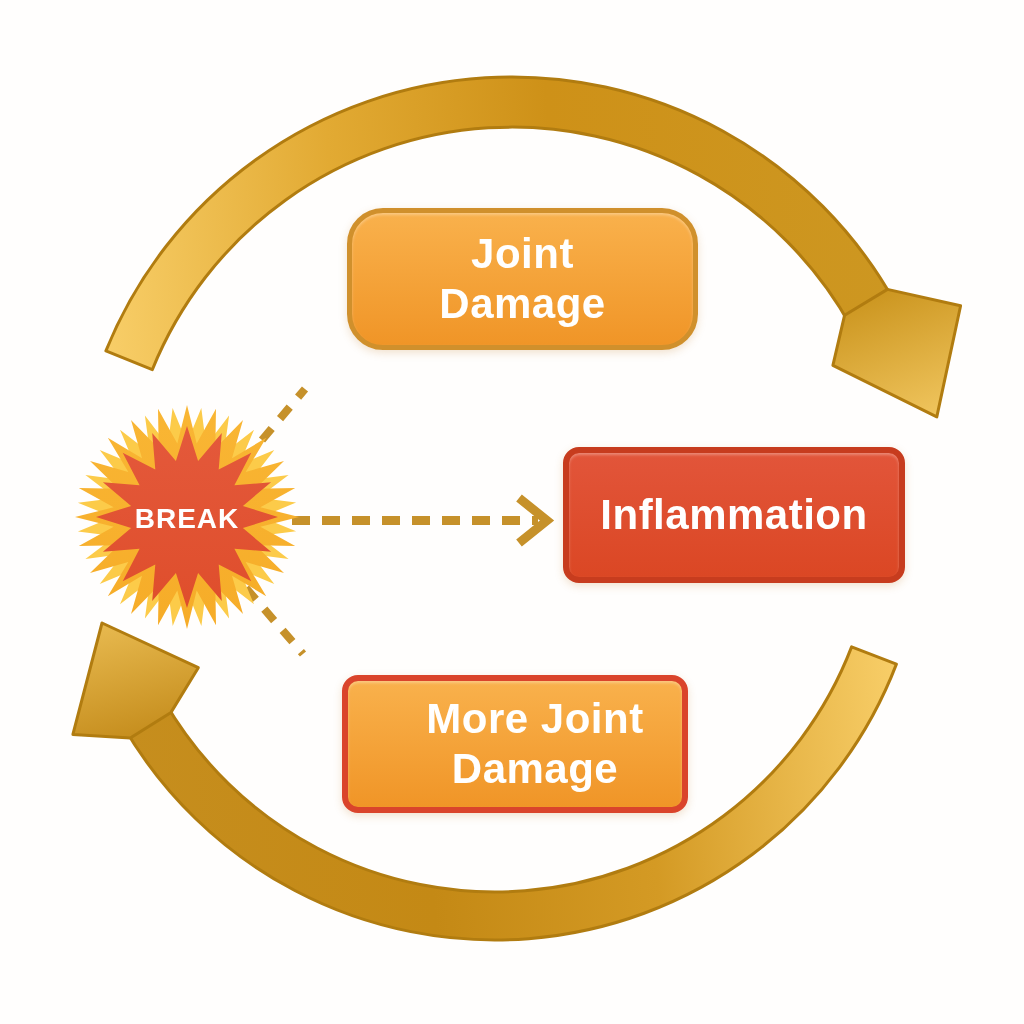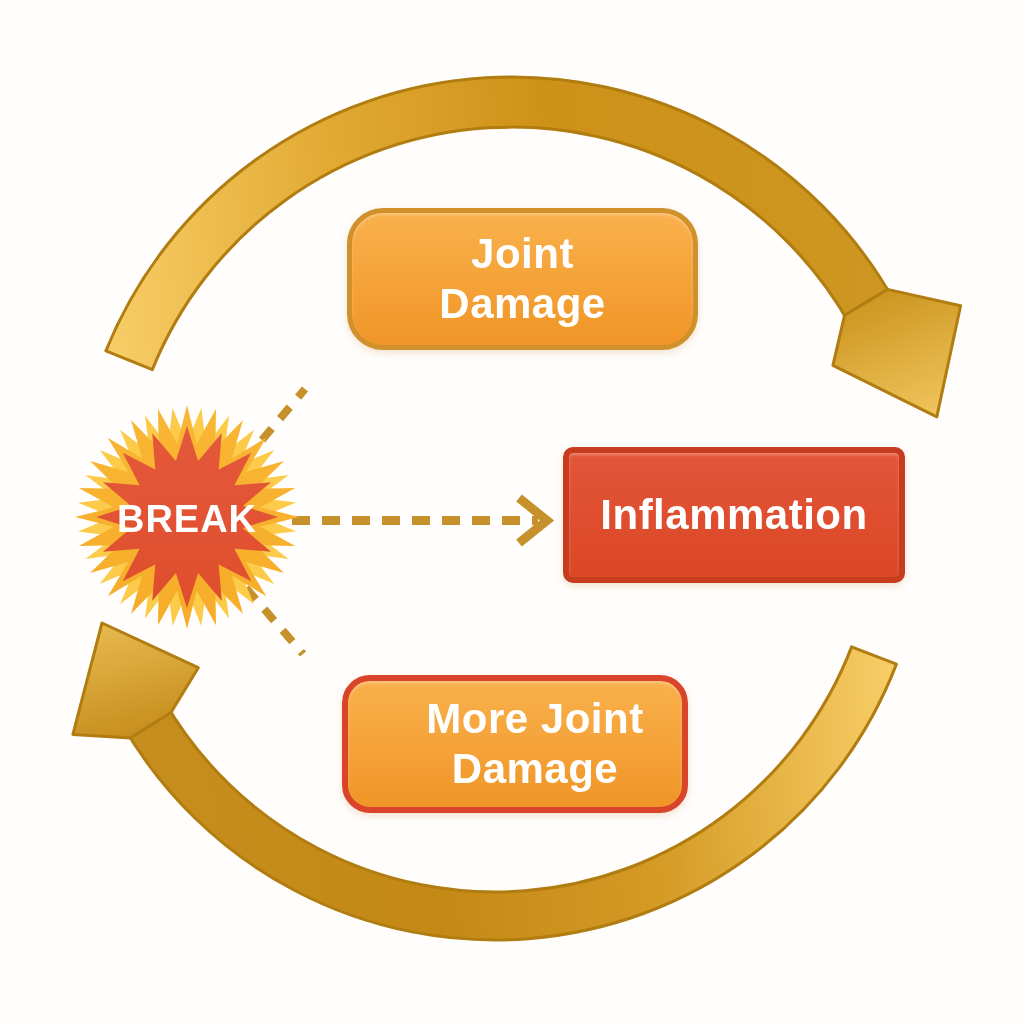--- a/index.html
+++ b/index.html
@@ -6,29 +6,29 @@
   .canvas{position:relative;width:1024px;height:1024px;background:#fffefd;overflow:hidden;
           font-family:"Liberation Sans","DejaVu Sans",sans-serif;}
   .canvas svg{position:absolute;left:0;top:0;}
   .node{position:absolute;box-sizing:border-box;display:flex;flex-direction:column;
         align-items:center;justify-content:center;text-align:center;color:#fff;
         font-weight:700;font-size:42px;line-height:50px;letter-spacing:.5px;
         box-shadow:0 3px 8px rgba(190,125,40,.22), inset 0 2px 3px rgba(255,255,255,.30);}
   .node-top{left:347px;top:208px;width:351px;height:142px;border-radius:36px;
         border:5px solid var(--node-orange-border,#D0902C);
         background:linear-gradient(180deg,var(--node-orange-top,#F9B14C),var(--node-orange-bottom,#F09527));}
-  .node-right{left:563px;top:447px;width:342px;height:136px;border-radius:10px;
+  .node-right{left:563px;top:447px;width:342px;height:136px;border-radius:16px;
         border:6px solid var(--node-red-border,#C73C1E);
         background:linear-gradient(180deg,var(--node-red-top,#E2553A),var(--node-red-bottom,#DB4724));}
-  .node-bottom{left:342px;top:675px;width:346px;height:138px;border-radius:28px;
+  .node-bottom{left:342px;top:675px;width:346px;height:138px;border-radius:16px;
         border:6px solid var(--node-bottom-border,#DA442B);
         background:linear-gradient(180deg,var(--node-orange-top,#F9B14C),var(--node-orange-bottom,#F09527));padding-left:40px;}
   .burst-label{position:absolute;left:77px;top:473px;width:220px;height:92px;
         display:flex;flex-direction:column;align-items:center;justify-content:center;
-        color:#fff;font-weight:700;font-size:38px;line-height:44px;letter-spacing:1px;text-align:center;gap:40px;}
+        color:#fff;font-weight:700;font-size:28px;line-height:44px;letter-spacing:1px;text-align:center;gap:40px;}
 </style>
 </head>
 <body>
 
 <div class="canvas">
 
   <svg width="1024" height="1024" viewBox="0 0 1024 1024">
     <defs>
       <linearGradient id="gradTopBand" gradientUnits="userSpaceOnUse" x1="106" y1="360" x2="895" y2="300">
         <stop offset="0" style="stop-color:var(--arc-gold-light,#F8CE68)"></stop>

